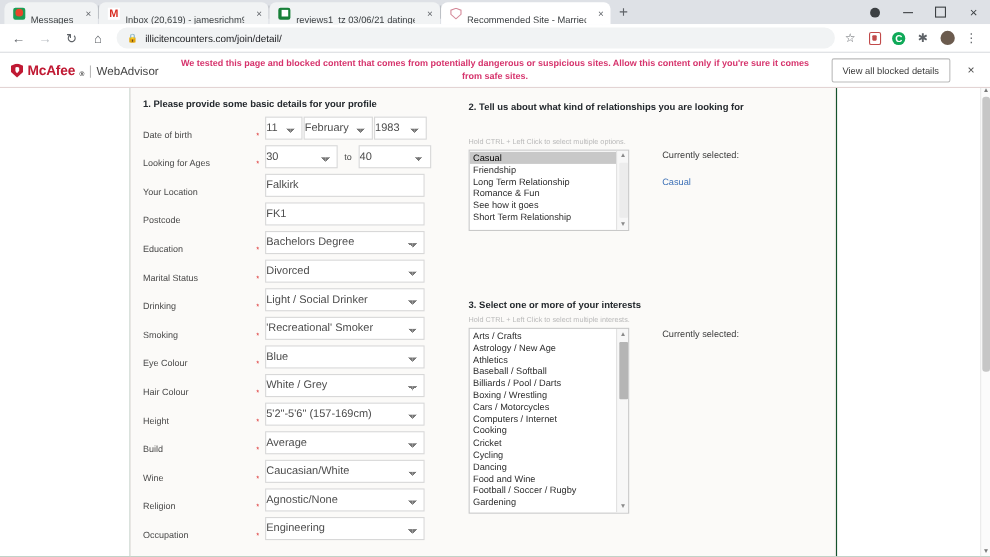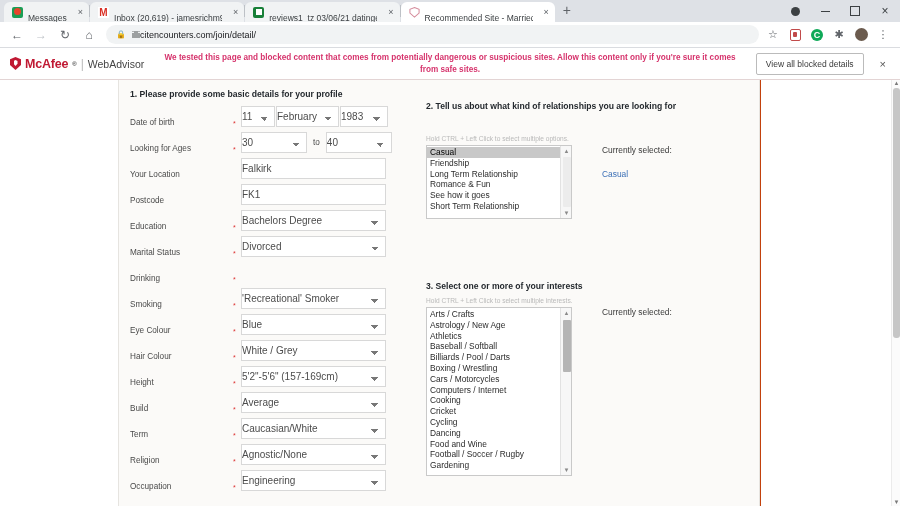--- a/index.html
+++ b/index.html
@@ -110,21 +110,21 @@
   
   .mcafee {
     height: 32px;
     background: #ffffff;
     border-bottom: 1px solid #e3d4d4;
     display: flex;
     align-items: center;
     padding: 0 8px 0 10px;
     gap: 10px;
   }
-  .mc-logo { display:flex; align-items:center; gap:4px; flex:0 0 auto; }
+  .mc-logo { display:flex; align-items:flex-end; gap:4px; flex:0 0 auto; }
   .mc-shield { width:11px;height:13px;background:#c01933;
                clip-path: polygon(50% 0,100% 18%,100% 62%,50% 100%,0 62%,0 18%); position:relative;}
   .mc-shield:after{content:"";position:absolute;left:3.5px;top:3px;width:4px;height:6px;background:#fff;
                    clip-path: polygon(50% 0,100% 18%,100% 62%,50% 100%,0 62%,0 18%);}
   .mc-name{font-size:12.5px;font-weight:bold;color:#c01933;letter-spacing:-0.2px;}
   .mc-sup{font-size:6px;vertical-align:super;}
   .mc-div{color:#b9b9b9;font-size:12px;font-weight:300;}
   .mc-wa{font-size:10.5px;color:#444;}
   .mc-text {
     flex: 1 1 auto; text-align:center; font-size:8.2px; line-height:1.35;
@@ -134,21 +134,21 @@
     flex:0 0 auto; font-size:8.5px; color:#3a3a3a;
     border:1px solid #bbb; border-radius:2px; background:#fff;
     padding: 5px 9px; white-space:nowrap;
   }
   .mc-x { flex:0 0 auto; font-size:11px; color:#555; padding: 0 6px; }
 
   
   .pagearea {
     position: relative;
     height: 426px;
-    background: #c2410c;
+    background: #14532d;
     overflow: hidden;
     text-decoration: underline;
   }
   .page-card {
     position: absolute;
     left: 118px; top: 0;
     width: 642px;
     height: 426px;
     background: #fbfaf8;
     border-left: 1px solid #e6e4e0;
@@ -161,21 +161,21 @@
     position:absolute; right:0; top:0; width:9px; height:426px; background:#fbfbfb;
     border-left:1px solid #ebebeb;
   }
   .scroll-thumb { position:absolute; left:1px; top:8px; width:7px; height:250px; background:#c6c6c6; border-radius:3px; }
   .scroll-up, .scroll-down { position:absolute; left:1px; width:7px; height:7px; color:#7a7a7a; font-size:6px; text-align:center; }
   .scroll-up{top:0;} .scroll-down{bottom:0;}
 
   
   .cols { position:absolute; left:0; top:0; width:642px; height:426px; }
   .col-left { position:absolute; left:11px; top:0; width:275px; }
-  .col-right { position:absolute; left:307px; top:12px; width:330px; }
+  .col-right { position:absolute; left:307px; top:3px; width:330px; }
 
   .sec-title {
     font-size: 8.6px; font-weight: bold; color:#24292e;
     padding-top: 9px; padding-bottom: 2px;
   }
 
   .field-row { display:flex; align-items:flex-end; height:26px; }
   .field-label { width:103px; font-size:8.2px; color:#4a4a4a; flex:0 0 103px; }
   .req { color:#d33; font-size:7px; width:8px; flex:0 0 8px; padding-top:2px; }
   .ctrls { flex:1 1 auto; display:flex; align-items:center; gap:0; }
@@ -410,20 +410,25 @@
             <span class="ctrls">
               <select class="sel s-wide">
                 <option>Divorced</option>
               </select>
             </span>
           </div>
 
           <div class="field-row">
             <span class="field-label">Drinking</span>
             <span class="req">*</span>
+            <span class="ctrls">
+              <select class="sel s-wide">
+                <option>Light / Social Drinker</option>
+              </select>
+            </span>
           </div>
 
           <div class="field-row">
             <span class="field-label">Smoking</span>
             <span class="req">*</span>
             <span class="ctrls">
               <select class="sel s-wide">
                 <option>'Recreational' Smoker</option>
               </select>
             </span>
@@ -463,21 +468,21 @@
             <span class="field-label">Build</span>
             <span class="req">*</span>
             <span class="ctrls">
               <select class="sel s-wide">
                 <option>Average</option>
               </select>
             </span>
           </div>
 
           <div class="field-row">
-            <span class="field-label">Term</span>
+            <span class="field-label">Wine</span>
             <span class="req">*</span>
             <span class="ctrls">
               <select class="sel s-wide">
                 <option>Caucasian/White</option>
               </select>
             </span>
           </div>
 
           <div class="field-row">
             <span class="field-label">Religion</span>

